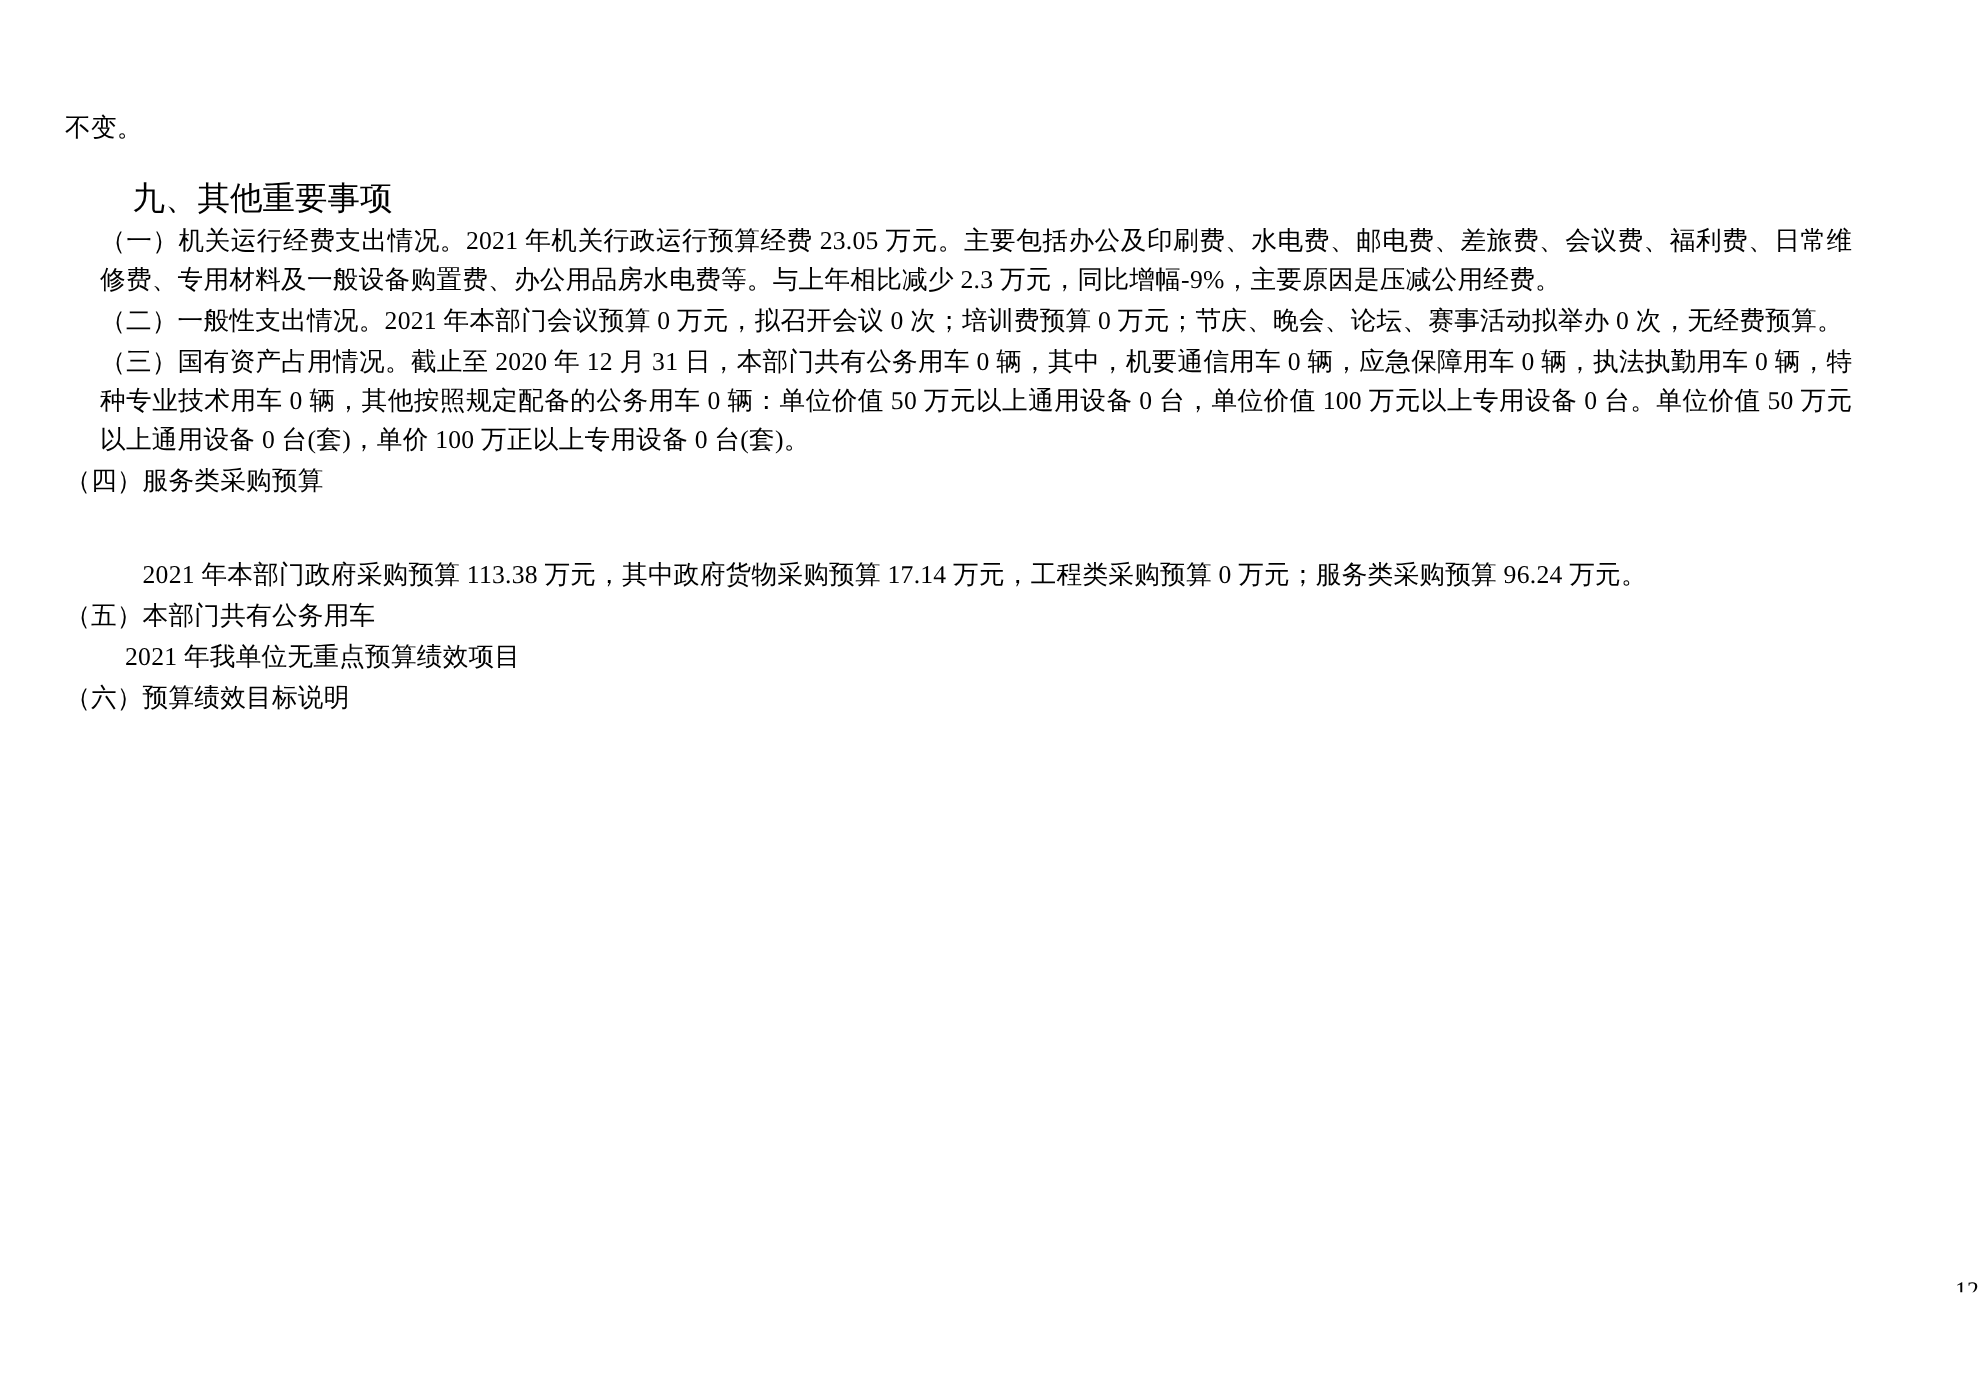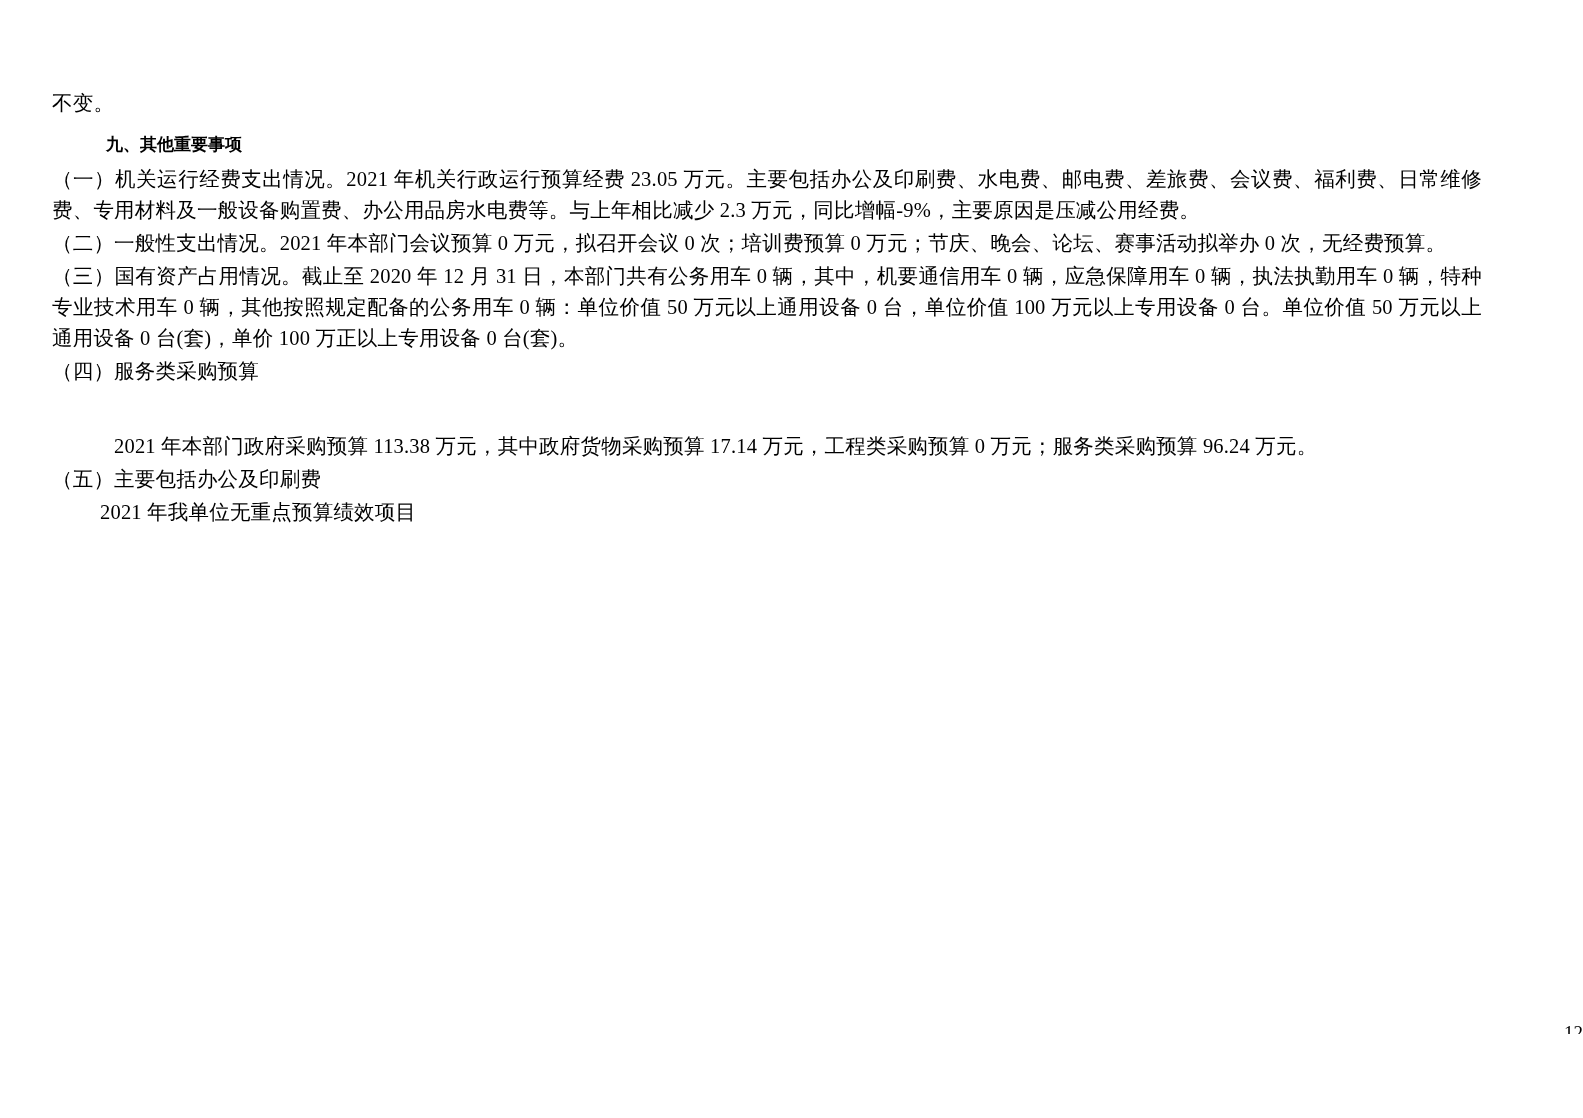--- a/index.html
+++ b/index.html
@@ -30,41 +30,42 @@
     line-height: 31px;
     text-align: justify;
     text-justify: inter-ideograph;
     margin: 0;
     letter-spacing: 0.2px;
   }
   .lead {
     margin: 0 0 1px 0;
   }
   .heading {
-    font-weight: bold;
-    font-size: 17px;
+    font-weight: normal;
+    font-size: 26px;
     line-height: 32px;
-    margin: 10px 0 3px 0;
+    margin: 24px 0 3px 0;
     padding-left: 54px;
   }
   .para {
     margin: 0 0 2px 0;
     text-indent: 0;
   }
   .para-indent {
     padding-left: 48px;
     text-indent: 0;
   }
   .para-indent2 {
     padding-left: 62px;
     margin-top: 44px;
   }
   .normal-last {
     text-align: justify;
     text-align-last: left;
+    margin-left: 28px;
   }
   .footer {
     position: absolute;
     left: 0;
     right: 0;
     top: 1022px;
     text-align: right;
     font-size: 19px;
     font-family: "Liberation Serif", serif;
     color: #000;
@@ -84,23 +85,24 @@
     <p class="line para normal-last">（一）机关运行经费支出情况。2021 年机关行政运行预算经费 23.05 万元。主要包括办公及印刷费、水电费、邮电费、差旅费、会议费、福利费、日常维修费、专用材料及一般设备购置费、办公用品房水电费等。与上年相比减少 2.3 万元，同比增幅-9%，主要原因是压减公用经费。</p>
 
     <p class="line para normal-last">（二）一般性支出情况。2021 年本部门会议预算 0 万元，拟召开会议 0 次；培训费预算 0 万元；节庆、晚会、论坛、赛事活动拟举办 0 次，无经费预算。</p>
 
     <p class="line para normal-last">（三）国有资产占用情况。截止至 2020 年 12 月 31 日，本部门共有公务用车 0 辆，其中，机要通信用车 0 辆，应急保障用车 0 辆，执法执勤用车 0 辆，特种专业技术用车 0 辆，其他按照规定配备的公务用车 0 辆：单位价值 50 万元以上通用设备 0 台，单位价值 100 万元以上专用设备 0 台。单位价值 50 万元以上通用设备 0 台(套)，单价 100 万正以上专用设备 0 台(套)。</p>
 
     <p class="line para">（四）服务类采购预算</p>
 
     <p class="line para para-indent2">2021 年本部门政府采购预算 113.38 万元，其中政府货物采购预算 17.14 万元，工程类采购预算 0 万元；服务类采购预算 96.24 万元。</p>
 
-    <p class="line para">（五）主要包括办公及印刷费</p>
+    <p class="line para">（五）本部门共有公务用车</p>
 
     <p class="line para para-indent">2021 年我单位无重点预算绩效项目</p>
 
+    <p class="line para">（六）预算绩效目标说明</p>
 
 
   </div>
 
   <div class="footer">12</div>
 
 </div>
 
 </body></html>

